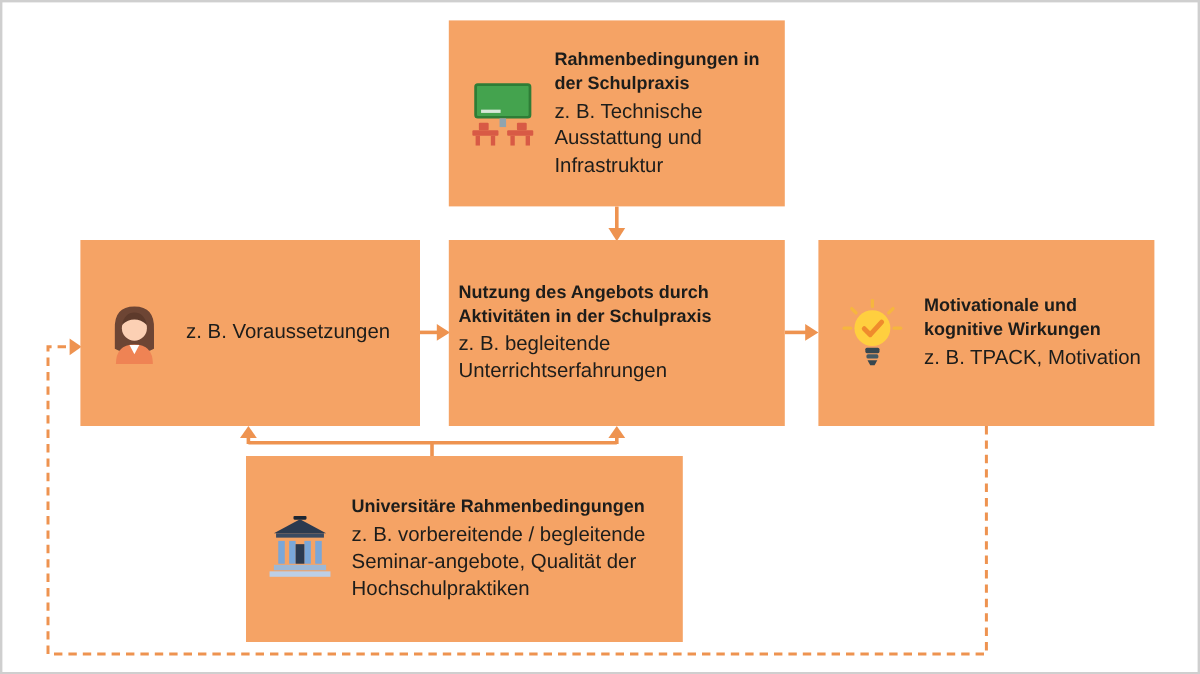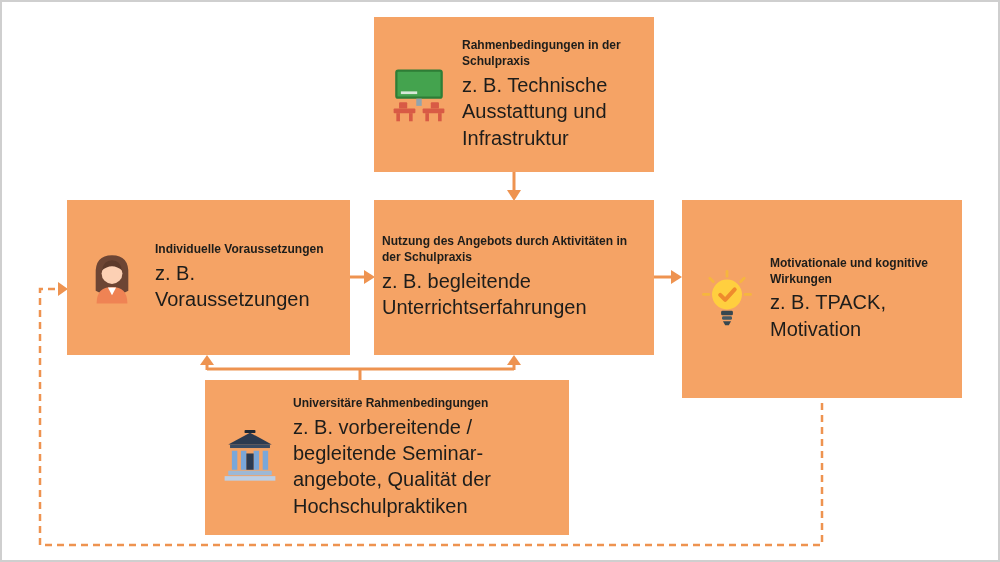--- a/index.html
+++ b/index.html
@@ -54,26 +54,26 @@
     height:58px;
     margin:0 14px 0 16px;
   }
   .box .icon svg{width:100%;height:100%;display:block;}
   .box-text{
     flex:1 1 auto;
     padding-right:10px;
   }
   .box-title{
     font-weight:700;
-    font-size:12px;
+    font-size:15px;
     line-height:1.32;
     margin-bottom:2px;
   }
   .box-body{
-    font-size:20px;
+    font-size:17px;
     line-height:1.32;
   }
   #box-usage{
     padding:0 8px;
   }
   #box-usage .box-text{padding-right:0;}
 </style>
 </head>
 <body>
 
@@ -141,33 +141,32 @@
     <div class="icon">
       <svg viewBox="0 0 64 64">
         <path d="M14 28 Q13 7 32 7 Q51 7 50 28 L50 46 Q44 50 39 47 L25 47 Q20 50 14 46 Z" fill="#6d4534"></path>
         <circle cx="32" cy="27" r="11.5" fill="#fcd0b4"></circle>
         <path d="M20.5 24 Q23 12.5 32 12.5 Q41 12.5 43.5 24 Q38 19 32 19 Q26 19 20.5 24 Z" fill="#5d3a2b"></path>
         <path d="M15 60 Q15 42 32 42 Q49 42 49 60 Z" fill="#ef8354"></path>
         <path d="M27.5 42.5 L32 51 L36.5 42.5 Z" fill="#ffffff"></path>
       </svg>
     </div>
     <div class="box-text">
-      <div class="box-title">Individuelle Voraussetzungen</div>
       <div class="box-body">z. B. Voraussetzungen</div>
     </div>
   </div>
 
   <div class="box" id="box-usage" style="left:372px;top:198px;width:280px;height:155px;">
     <div class="box-text">
       <div class="box-title">Nutzung des Angebots durch Aktivitäten in der Schulpraxis</div>
       <div class="box-body">z. B. begleitende Unterrichtserfahrungen</div>
     </div>
   </div>
 
-  <div class="box" id="box-outcomes" style="left:680px;top:198px;width:280px;height:198px;">
+  <div class="box" id="box-outcomes" style="left:680px;top:198px;width:280px;height:155px;">
     <div class="icon">
       <svg viewBox="0 0 64 64">
         <g stroke="#f6b63e" stroke-width="3" stroke-linecap="round">
           <line x1="32" y1="1.5" x2="32" y2="7"></line>
           <line x1="13" y1="9" x2="17" y2="13"></line>
           <line x1="51" y1="9" x2="47" y2="13"></line>
           <line x1="6" y1="27" x2="12" y2="27"></line>
           <line x1="58" y1="27" x2="52" y2="27"></line>
         </g>
         <circle cx="32" cy="27" r="16.5" fill="#ffcf3f"></circle>

